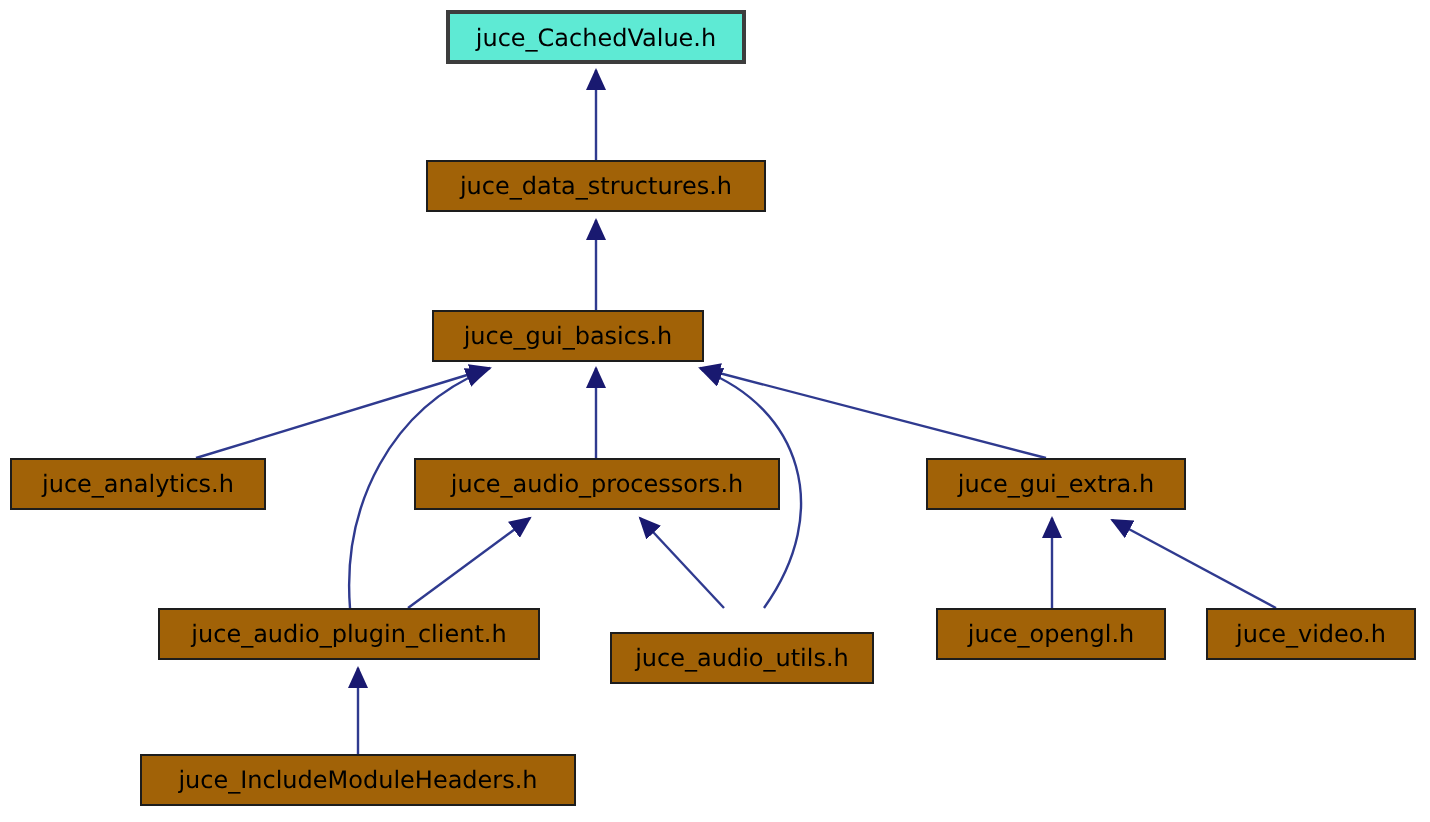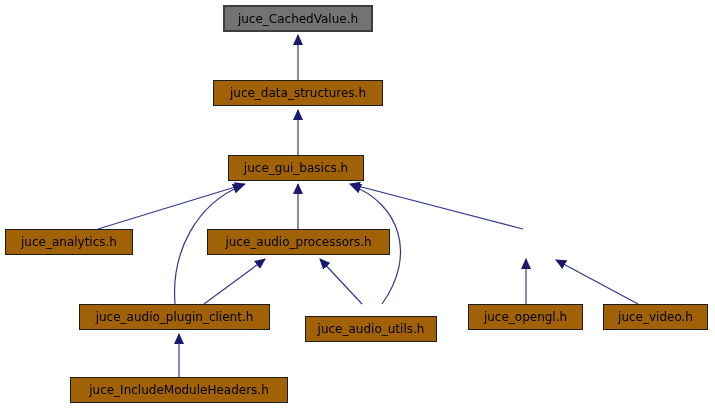--- a/index.html
+++ b/index.html
@@ -16,21 +16,21 @@
     box-sizing:border-box;
     height:26px;
     border:1px solid #1d1d1d;
     background:#a16207;
     display:flex;align-items:center;justify-content:center;
     font-size:12px;color:#000;
     white-space:nowrap;
     z-index:2;
   }
   .node.highlight{
-    background:#737373;
+    background:#5eead4;
     border:2px solid #3d3d3d;
     height:27px;
   }
 </style>
 </head>
 <body>
 
 <div id="canvas">
 
   <svg id="edges" width="715" height="411" xmlns="http://www.w3.org/2000/svg">
@@ -52,26 +52,27 @@
       <path d="M526,304 L526,259" marker-end="url(#arrow)"></path>
       <path d="M638,304 L556,260" marker-end="url(#arrow)"></path>
       <path d="M179,377 L179,334" marker-end="url(#arrow)"></path>
     </g>
   </svg>
 
   <div class="node highlight" style="left:223px;top:5px;width:150px;">juce_CachedValue.h</div>
 
   <div class="node" style="left:213px;top:80px;width:170px;">juce_data_structures.h</div>
 
-  <div class="node" style="left:228px;top:155px;width:136px;">juce_gui_basics.h</div>
+  <div class="node" style="left:216px;top:155px;width:136px;">juce_gui_basics.h</div>
 
   <div class="node" style="left:207px;top:229px;width:183px;">juce_audio_processors.h</div>
 
   <div class="node" style="left:5px;top:229px;width:128px;">juce_analytics.h</div>
 
+  <div class="node" style="left:463px;top:229px;width:130px;">juce_gui_extra.h</div>
 
   <div class="node" style="left:79px;top:304px;width:191px;">juce_audio_plugin_client.h</div>
 
   <div class="node" style="left:305px;top:316px;width:132px;">juce_audio_utils.h</div>
 
   <div class="node" style="left:468px;top:304px;width:115px;">juce_opengl.h</div>
 
   <div class="node" style="left:70px;top:377px;width:218px;">juce_IncludeModuleHeaders.h</div>
 
   <div class="node" style="left:603px;top:304px;width:105px;">juce_video.h</div>

